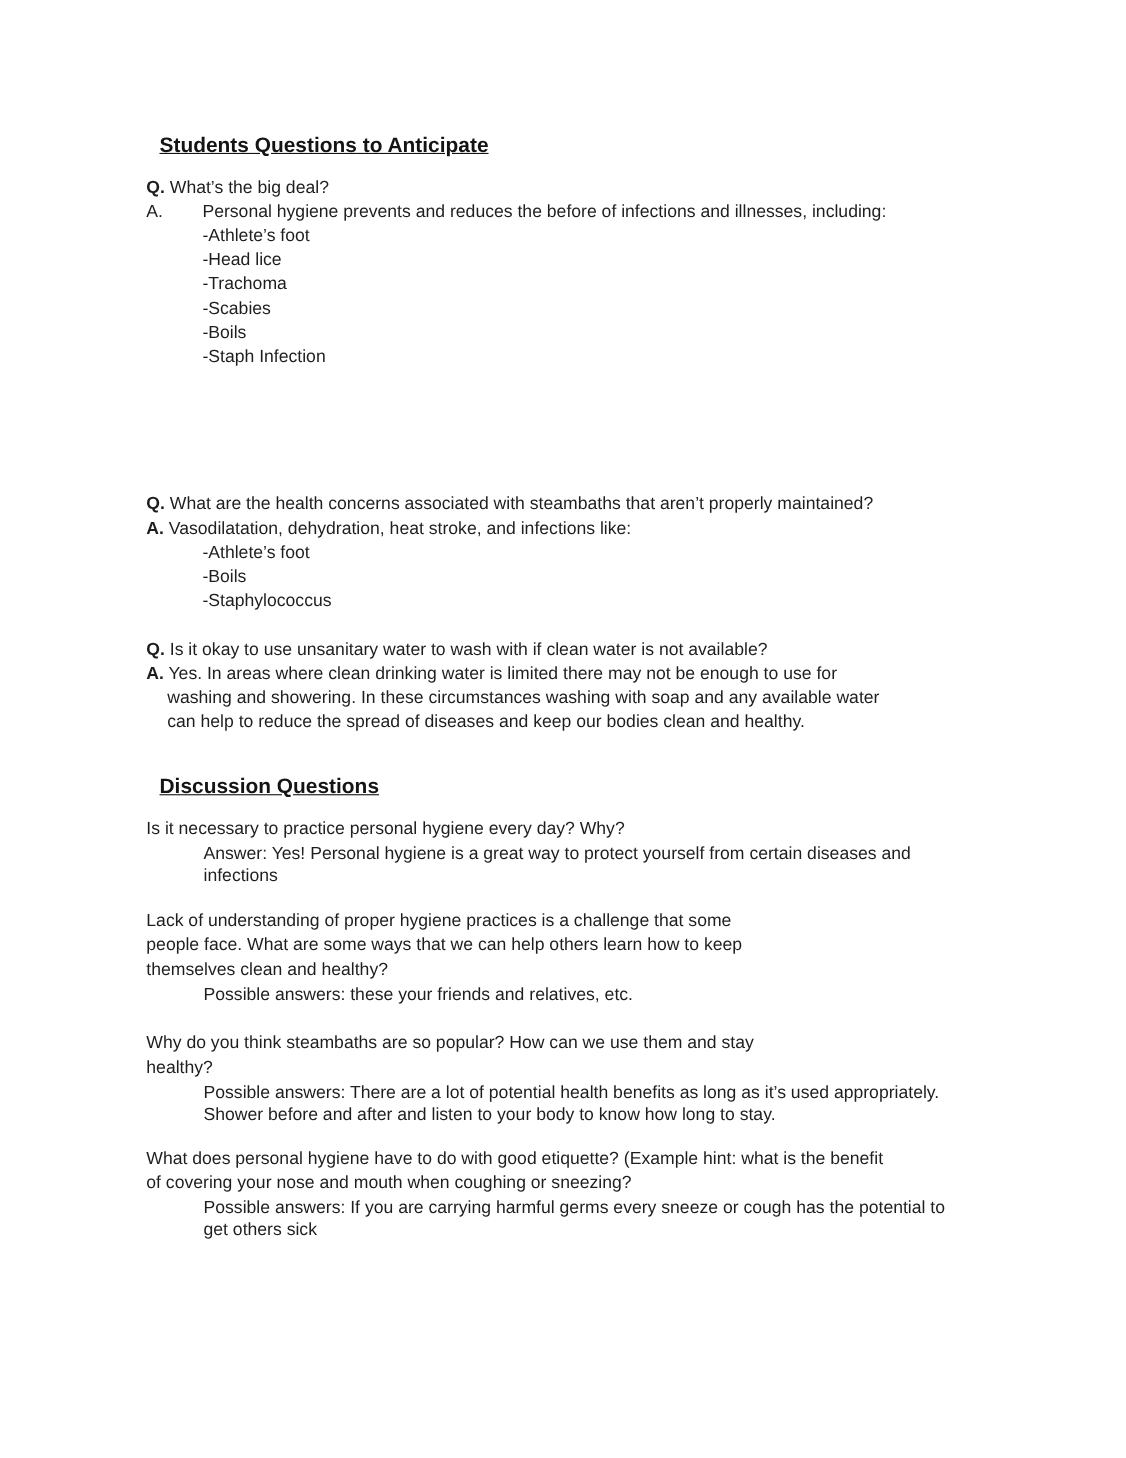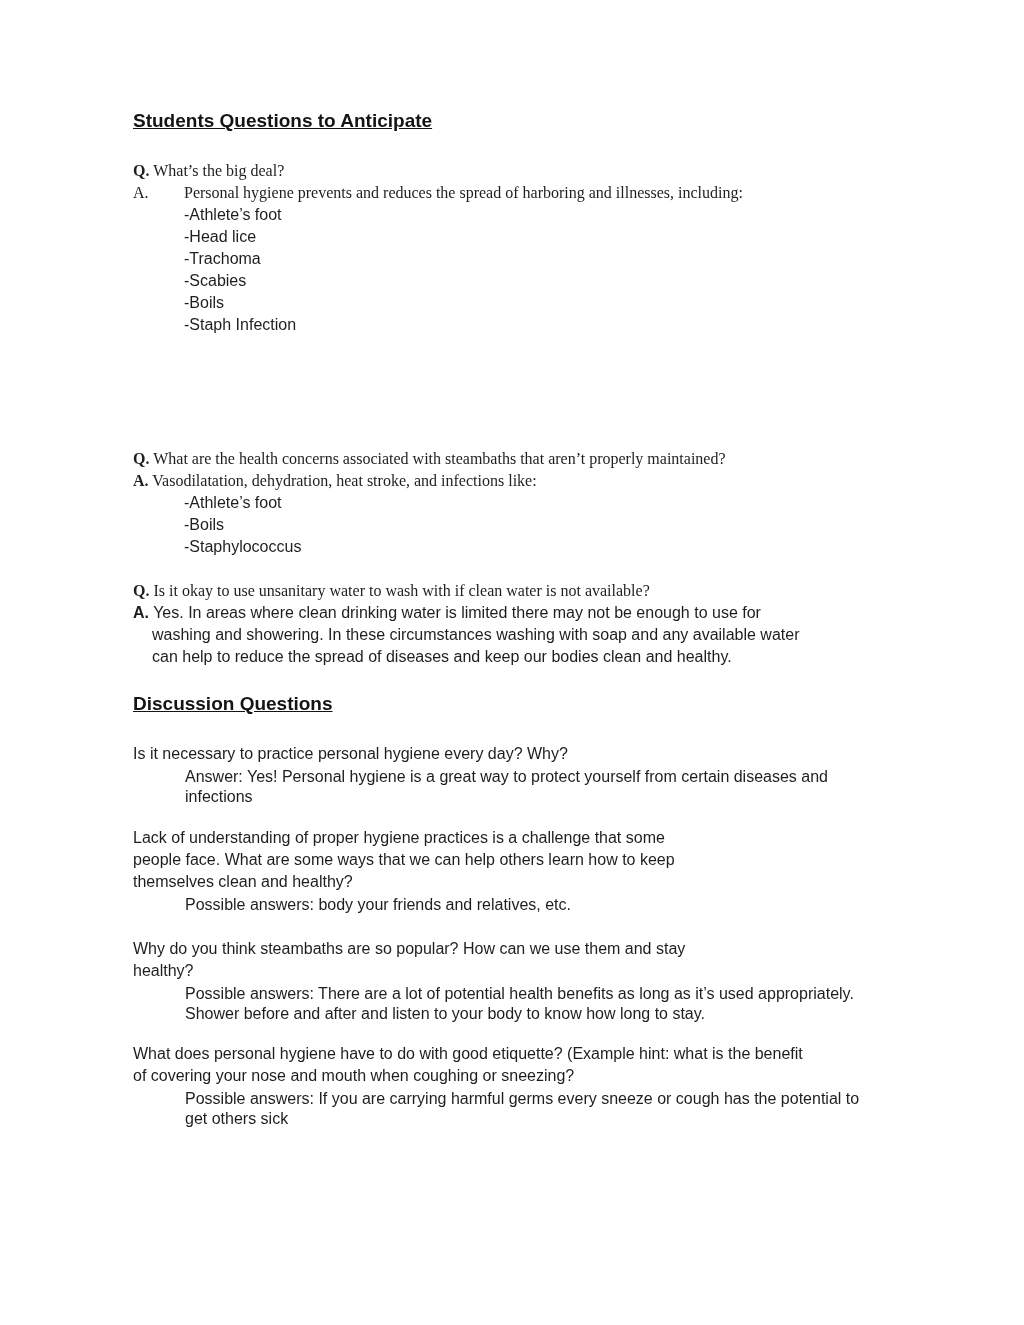--- a/index.html
+++ b/index.html
@@ -6,47 +6,47 @@
   .page{
     position:relative;
     width:1024px;height:1325px;
     background:#ffffff;
     overflow:hidden;
     font-family:"Liberation Sans", sans-serif;
     font-size:16px;
     color:#1e1e1e;
   }
   .h{
-    position:absolute;left:133px;margin:0;
+    position:absolute;left:133px;margin:12px;
     font-size:19px;font-weight:bold;color:#141414;
     text-decoration:underline;line-height:26px;
     white-space:nowrap;
   }
   #h1{top:108px;}
   #h2{top:691px;}
   .block{position:absolute;left:133px;right:30px;}
-  .line{line-height:22px;font-family:Liberation Serif, serif;}
+  .line{line-height:22px;}
   b.lbl{font-weight:bold;}
   .tablbl{display:inline-block;width:51px;}
   .list{padding-left:51px;line-height:22px;white-space:pre-line;}
   .hang{padding-left:19px;text-indent:-19px;line-height:22px;}
   .hang .wrap{white-space:pre-line;}
   .dq{line-height:22px;white-space:pre-line;}
   .da{margin-top:2px;padding-left:52px;line-height:20px;white-space:pre-line;}
 </style>
 </head>
 <body>
 
 <div class="page">
 
   <h1 class="h" id="h1">Students Questions to Anticipate</h1>
 
   <section class="block" style="top:160px">
     <div class="line"><b class="lbl">Q.</b> <span>What’s the big deal?</span></div>
-    <div class="line"><span class="tablbl">A.</span><span>Personal hygiene prevents and reduces the spread of harboring and illnesses, including:</span></div>
+    <div class="line"><span class="tablbl">A.</span><span>Personal hygiene prevents and reduces the before of infections and illnesses, including:</span></div>
     <div class="list">-Athlete’s foot
 -Head lice
 -Trachoma
 -Scabies
 -Boils
 -Staph Infection</div>
   </section>
 
   <section class="block" style="top:360px">
   </section>
@@ -71,21 +71,21 @@
   <section class="block" style="top:743px">
     <div class="dq">Is it necessary to practice personal hygiene every day? Why?</div>
     <div class="da">Answer: Yes! Personal hygiene is a great way to protect yourself from certain diseases and
 infections</div>
   </section>
 
   <section class="block" style="top:827px">
     <div class="dq">Lack of understanding of proper hygiene practices is a challenge that some
 people face. What are some ways that we can help others learn how to keep
 themselves clean and healthy?</div>
-    <div class="da">Possible answers: body your friends and relatives, etc.</div>
+    <div class="da">Possible answers: these your friends and relatives, etc.</div>
   </section>
 
   <section class="block" style="top:1043px">
     <div class="dq">What does personal hygiene have to do with good etiquette? (Example hint: what is the benefit
 of covering your nose and mouth when coughing or sneezing?</div>
     <div class="da">Possible answers: If you are carrying harmful germs every sneeze or cough has the potential to
 get others sick</div>
   </section>
 
   <section class="block" style="top:938px">

